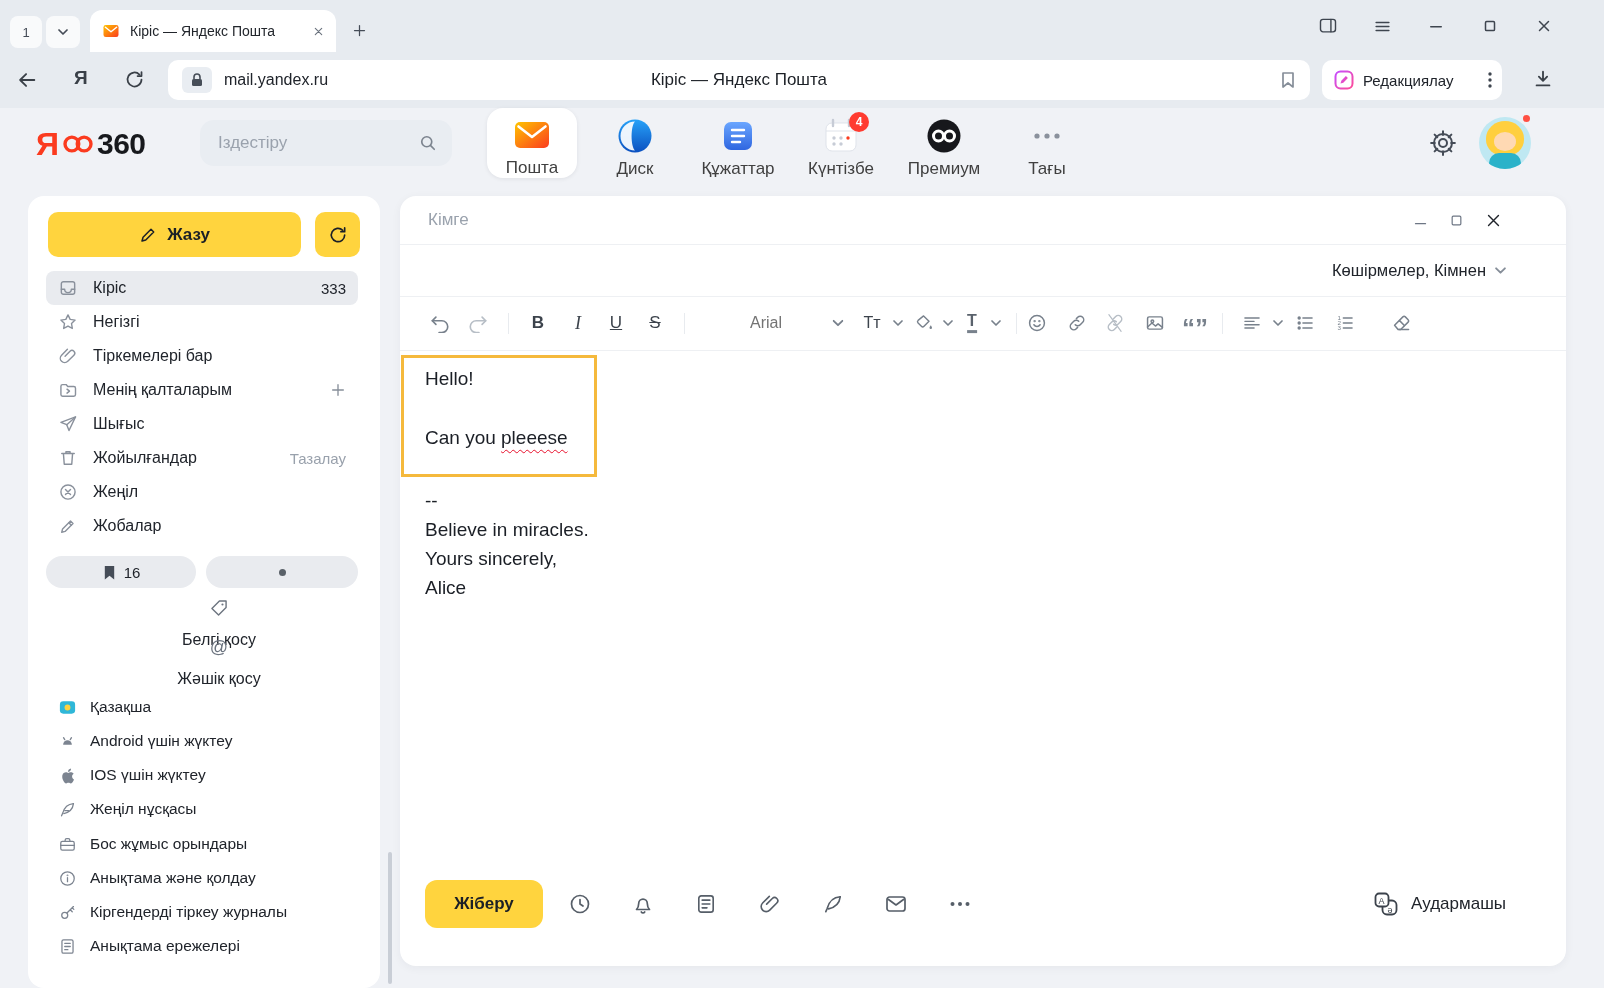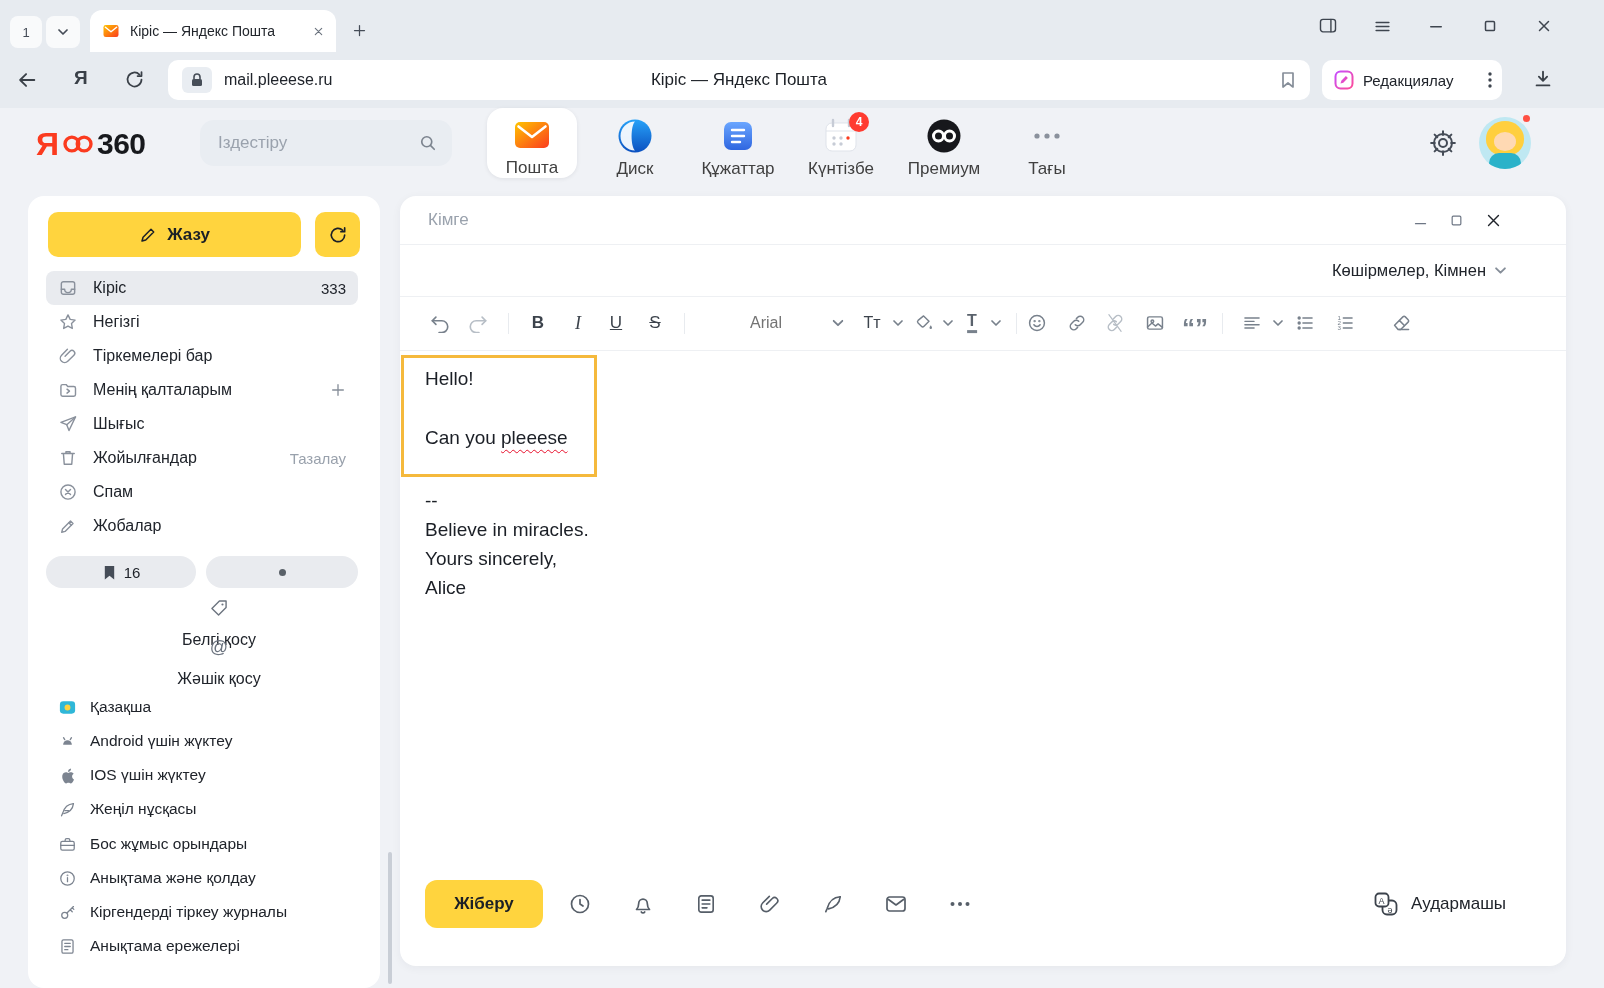--- a/index.html
+++ b/index.html
@@ -218,21 +218,21 @@
           <path d="M20 3.5V8h-4.5"></path>
         </svg>
     </span>
     <div class="omnibox">
       <span class="site-chip">
         <svg width="12" height="14" viewBox="0 0 12 14">
             <rect x="1" y="6" width="10" height="7" rx="1.5" fill="currentColor"></rect>
             <path d="M3 6V4a3 3 0 0 1 6 0v2" fill="none" stroke="currentColor" stroke-width="1.6"></path>
           </svg>
       </span>
-      <span class="url">mail.pleeese.ru</span>
+      <span class="url">mail.yandex.ru</span>
       <span class="omni-title">Кіріс — Яндекс Пошта</span>
       <span class="omni-bookmark">
         <svg class="o" width="16" height="18" viewBox="0 0 16 18">
             <path d="M3 2h10v14l-5-4-5 4z"></path>
           </svg>
       </span>
     </div>
     <div class="edit-chip">
       <svg width="20" height="20" viewBox="0 0 20 20">
         <rect x="1.5" y="1.5" width="17" height="17" rx="5" fill="none" stroke="url(#gpink)" stroke-width="2"></rect>
@@ -429,21 +429,21 @@
       <span class="spacer"></span>
       <span class="faction">Тазалау</span>
     </div>
     <div class="frow" style="top:279px">
       <span class="fic">
           <svg class="o" width="20" height="20" viewBox="0 0 24 24">
             <circle cx="12" cy="12" r="8.5"></circle>
             <path d="M9 9l6 6M15 9l-6 6"></path>
           </svg>
         </span>
-      <span>Спам</span>
+      <span>Жеңіл</span>
     </div>
     <div class="frow" style="top:313px">
       <span class="fic">
           <svg class="o" width="20" height="20" viewBox="0 0 24 24">
             <path d="M4.5 19.5l1-4L15 6l3 3-9.5 9.5z"></path>
             <path d="M13 8l3 3"></path>
           </svg>
         </span>
       <span>Жобалар</span>
     </div>

